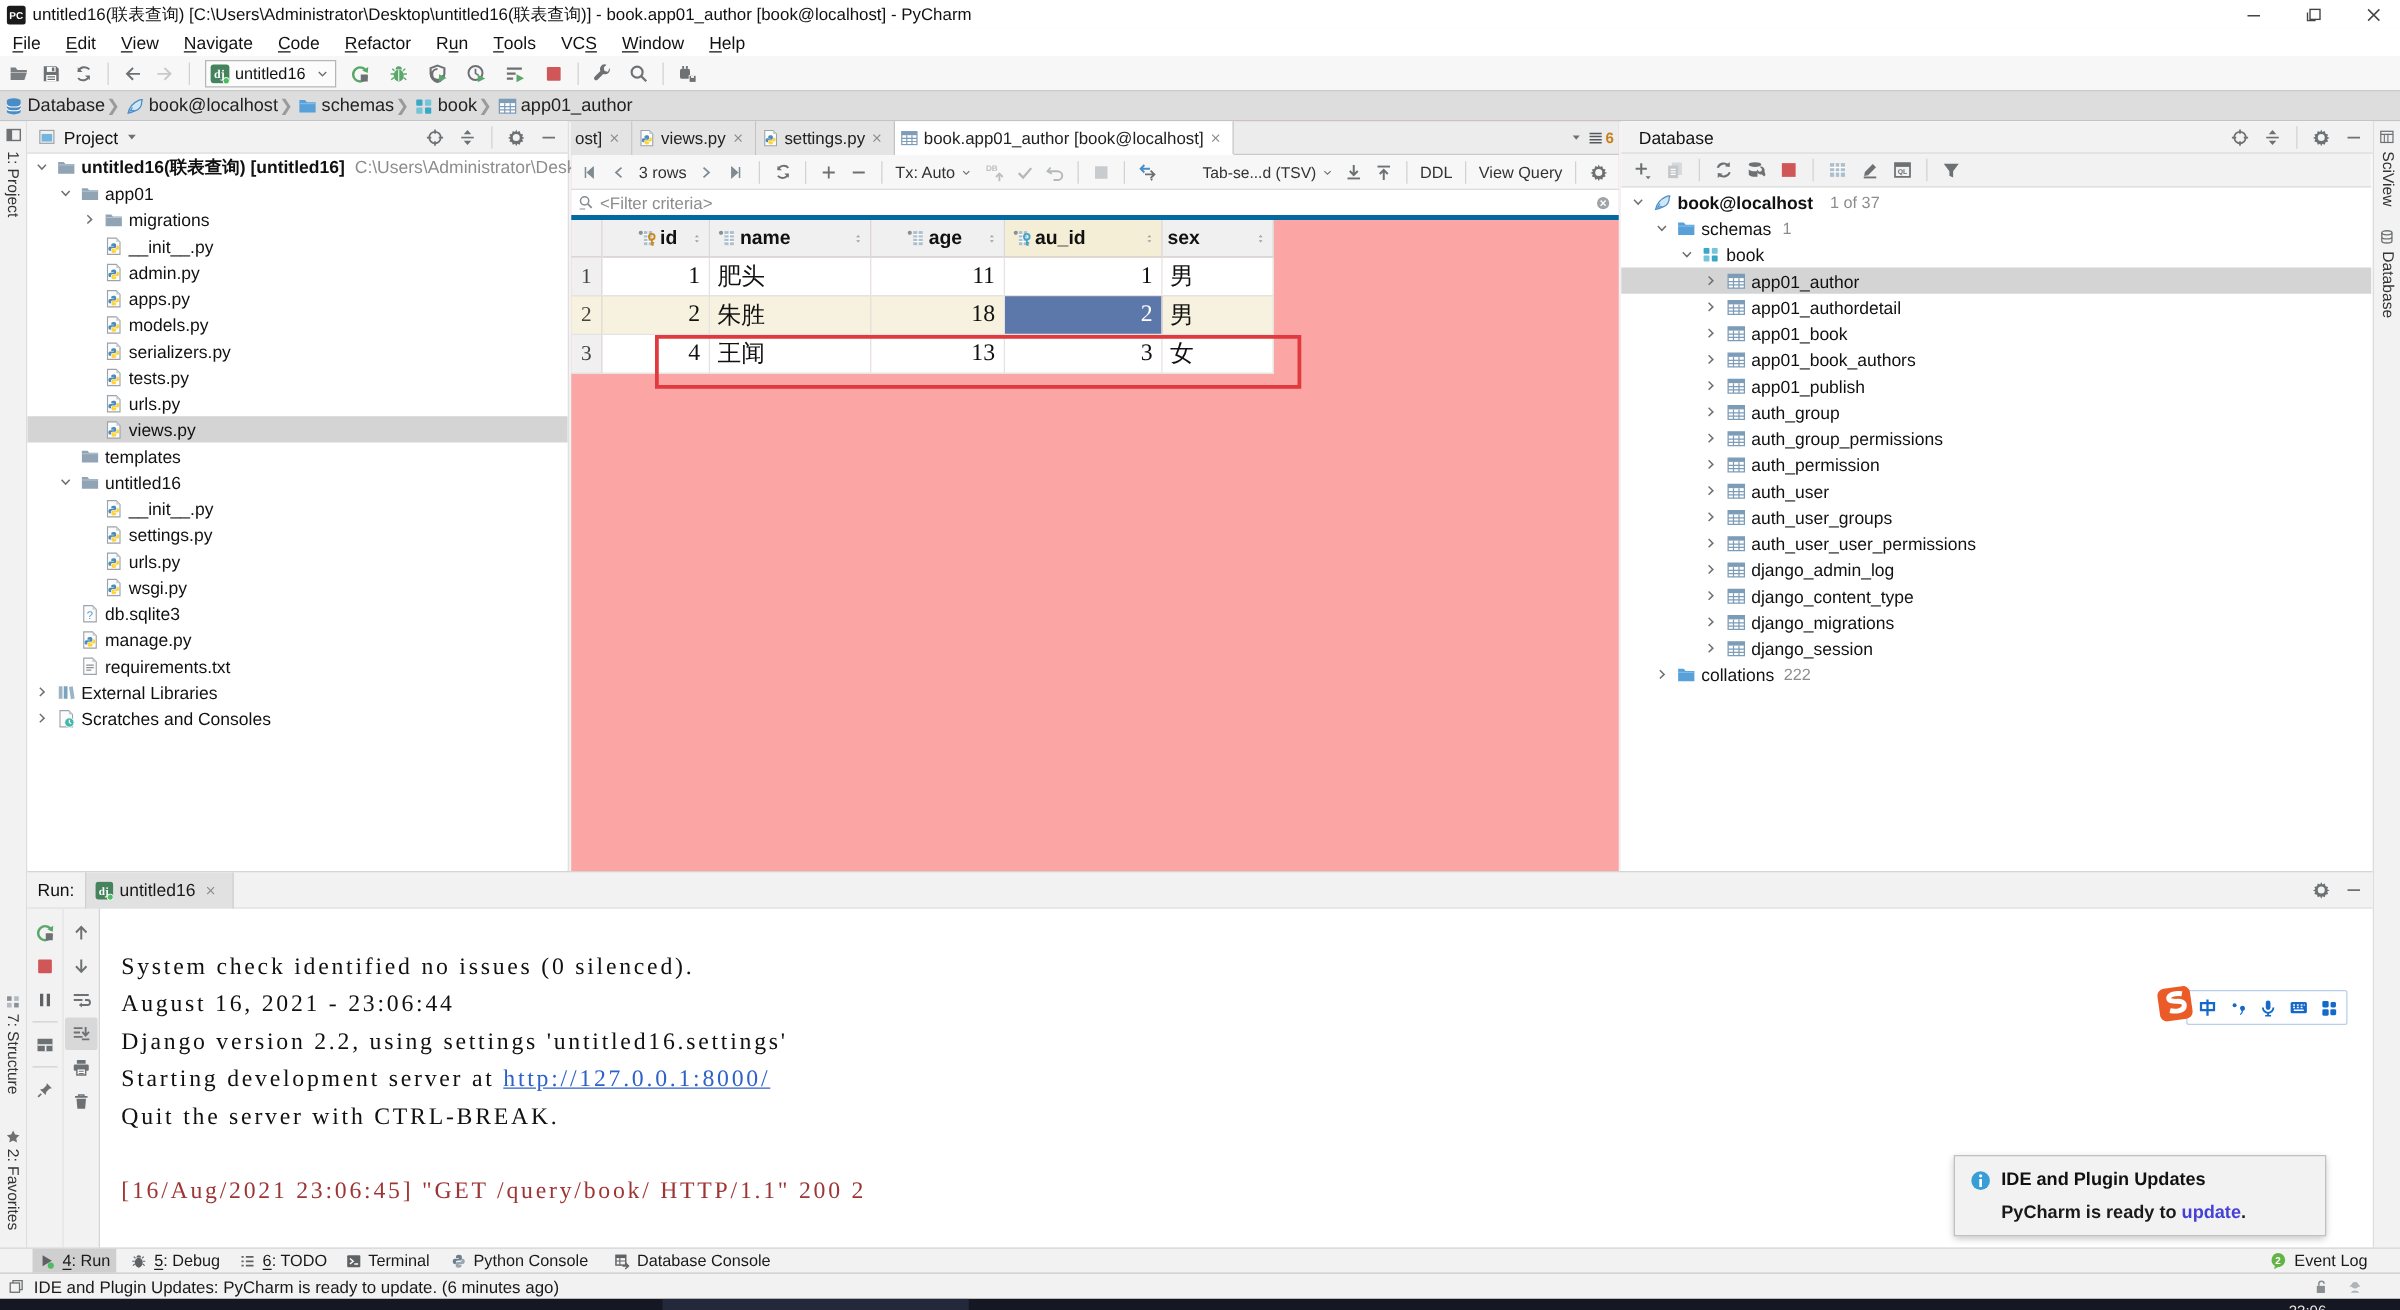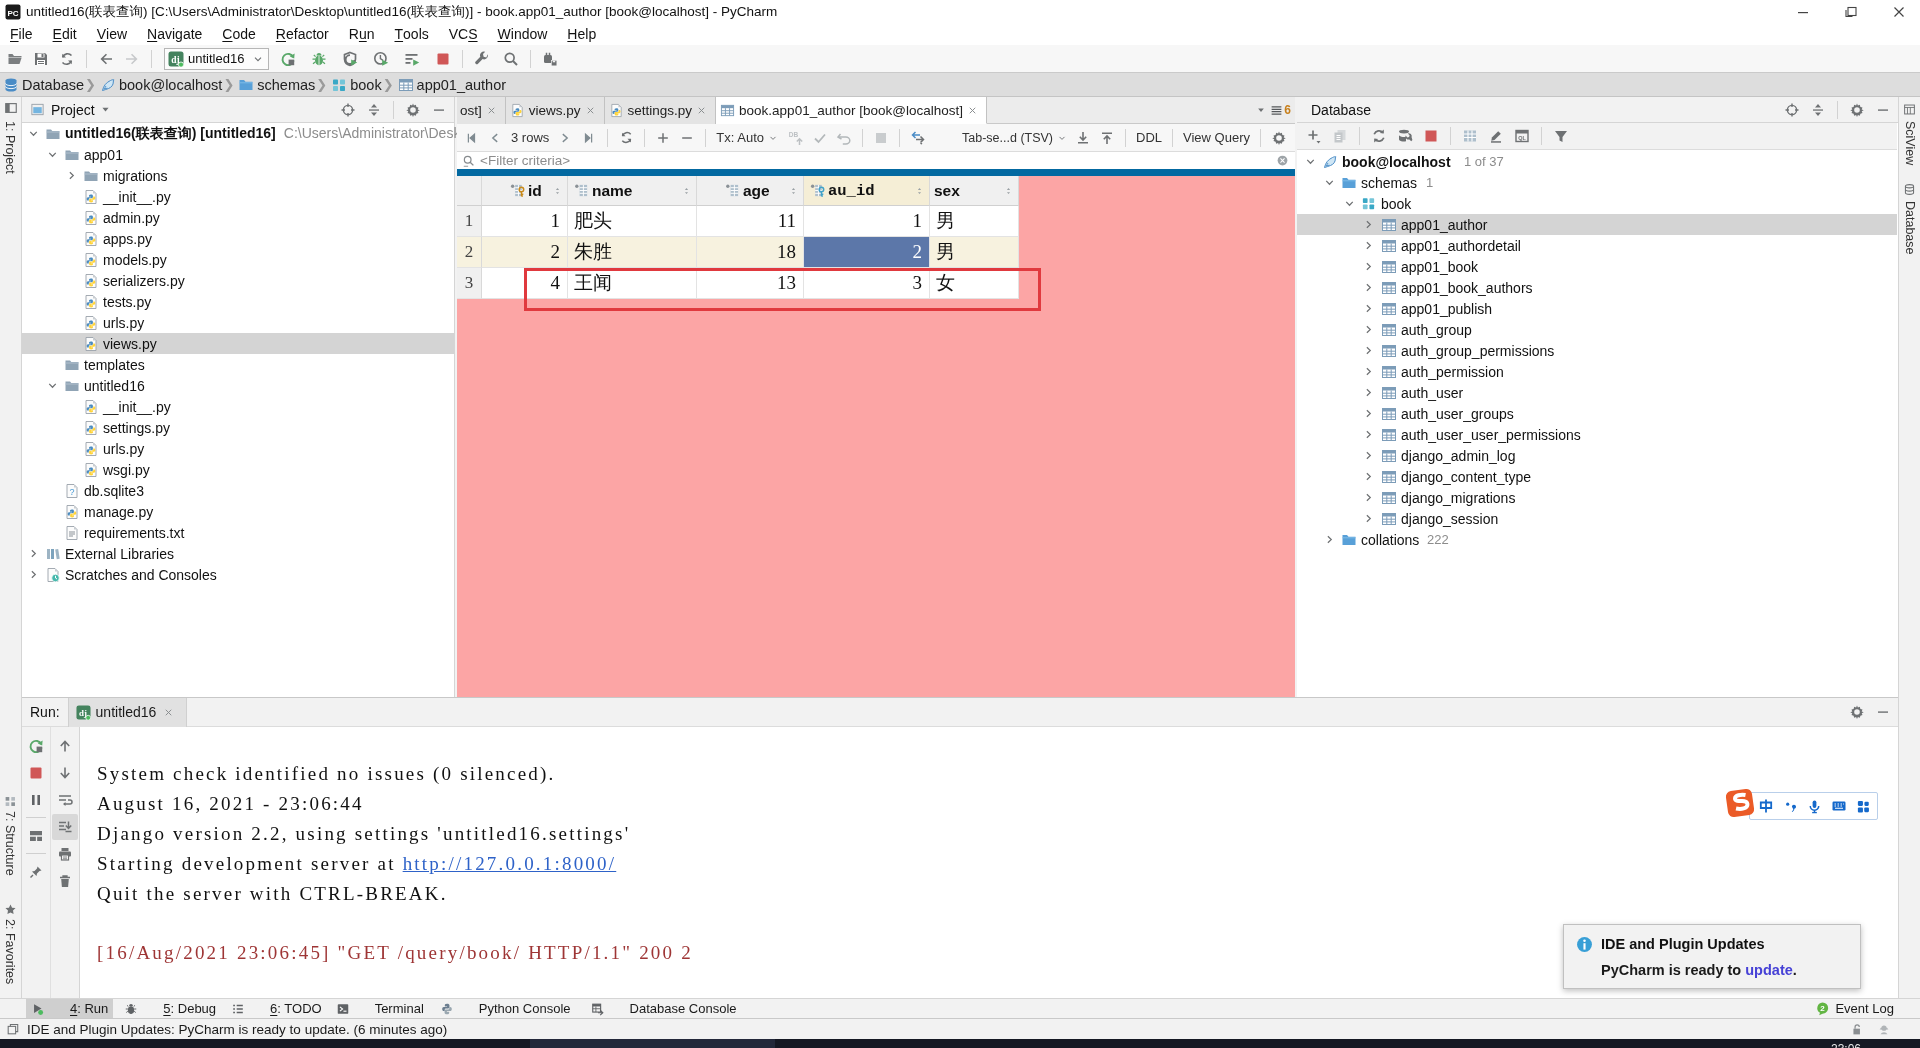--- a/index.html
+++ b/index.html
@@ -51,35 +51,35 @@
 
 #editor{left:457px;top:97px;width:838px;height:600px;background:#fca5a5;}
 #tabbar{position:absolute;left:0;top:0;width:838px;height:27px;background:#ececec;border-bottom:1px solid #c9c9c9;display:flex;}
 .tab{height:27px;display:flex;align-items:center;padding:0 4px;background:#e4e4e4;border-right:1px solid #c2c2c2;font-size:13.5px;color:#222;}
 .tab .ic{margin-right:4px;}
 .tab .x{margin-left:4px;}
 .tab.active{background:#fff;border-bottom:1px solid #fff;}
 #dtoolbar{position:absolute;left:0;top:27px;width:838px;height:28px;background:#f7f7f7;border-bottom:1px solid #dcdcdc;display:flex;align-items:center;font-size:13px;color:#333;}
 #dtoolbar .tbtn{width:24px;height:24px;}
 #dtoolbar .txt{margin:0 4px;white-space:nowrap;}
-#filter-row{position:absolute;left:0;top:55px;width:838px;height:24px;background:#fff;border-bottom:7px solid #0369a1;display:flex;align-items:center;}
+#filter-row{position:absolute;left:0;top:55px;width:838px;height:24px;background:#fff;border-bottom:4px solid #0369a1;display:flex;align-items:center;}
 #filter-row .ph{color:#8c8c8c;font-size:13.5px;margin-left:4px;}
 
 #grid{position:absolute;left:0;top:79px;}
 .g-h{display:flex;height:30px;}
 .g-hc{display:flex;align-items:center;border-right:1px solid #d9d9d9;border-bottom:1px solid #d0d0d0;background:#f0f0f0;font-size:15.5px;font-weight:bold;color:#111;position:relative;}
 .g-hc .ic{margin:0 3px 0 0;}
 .g-hc .sort{position:absolute;right:2px;}
 .g-r{display:flex;height:31px;}
 .g-c{border-right:1px solid #e3e3e3;border-bottom:1px solid #e3e3e3;font-family:"Liberation Serif","DejaVu Serif",serif;font-size:19px;color:#111;display:flex;align-items:center;background:#fff;}
 .g-c.num{justify-content:flex-end;padding-right:7px;}
 .g-c.txt{justify-content:flex-start;padding-left:6px;}
 .g-gut{width:25px;background:#f0f0f0;border-right:1px solid #d9d9d9;border-bottom:1px solid #e3e3e3;display:flex;align-items:center;justify-content:center;font-family:"Liberation Serif","DejaVu Serif",serif;font-size:17px;color:#444;}
 .cream{background:#f7f2df !important;}
-.creamh{background:#f5eed6 !important;font-family:Liberation Mono, monospace;}
+.creamh{background:#f5eed6 !important;}
 .bluecell{background:#5c77a9 !important;color:#fff !important;}
 #annot{position:absolute;border:3.5px solid #e0393e;background:transparent;z-index:5;}
 
 #db-toolbar{position:absolute;left:0;top:26px;width:600px;height:27px;background:#f2f2f2;border-bottom:1px solid #dcdcdc;display:flex;align-items:center;}
 #db-toolbar .tbtn{width:26px;height:24px;}
 
 #console{left:22px;top:697px;width:1876px;height:301px;background:#fff;border-top:1px solid #c8c8c8;}
 #console-header{position:absolute;left:0;top:0;width:1876px;height:29px;background:#f2f2f2;border-bottom:1px solid #dcdcdc;display:flex;align-items:center;font-size:14px;}
 #console-header .rlbl{margin-left:8px;color:#111;}
 .ctab{height:29px;display:flex;align-items:center;background:#e1e1e1;border-left:1px solid #d0d0d0;border-right:1px solid #d0d0d0;padding:0 7px;margin-left:8px;font-size:14px;}
@@ -91,21 +91,21 @@
 #cbar2{left:29px;height:272px;border-right:1px solid #d5d5d5;}
 .cbar .tbtn{width:26px;height:26px;margin-top:1px;}
 .csep{width:20px;height:1px;background:#cfcfcf;margin:4px 0;}
 .cbtn-on{background:#d8d8d8;border-radius:2px;}
 #console-body{position:absolute;left:59px;top:29px;width:1817px;height:272px;background:#fff;overflow:hidden;padding-left:16px;}
 .cline{position:absolute;left:16px;white-space:pre;font-family:"Liberation Serif","DejaVu Serif",serif;font-size:19px;letter-spacing:2.2px;color:#111;line-height:30px;height:30px;}
 .cline a{color:#2e62c8;text-decoration:underline;}
 .cline.red{color:#9e3535;}
 
 #bottombar{left:0;top:998px;width:1920px;height:20px;background:#f2f2f2;border-top:1px solid #d5d5d5;display:flex;align-items:center;font-size:13px;color:#1a1a1a;}
-.bitem{display:flex;align-items:center;height:20px;padding:0 7px;gap:20px;}
+.bitem{display:flex;align-items:center;height:20px;padding:0 7px;}
 .bitem .ic{margin-right:5px;}
 .bitem.active{background:#cfcfcf;}
 #eventlog{margin-left:auto;display:flex;align-items:center;margin-right:26px;}
 #eventlog .ic{margin-right:5px;}
 
 #statusbar{left:0;top:1018px;width:1920px;height:21px;background:#f2f2f2;border-top:1px solid #c9c9c9;display:flex;align-items:center;font-size:13.5px;color:#1a1a1a;}
 #statusbar .ic{margin:0 7px 0 6px;} .sb-right .ic:first-child{margin-right:22px;}
 .sb-right{margin-left:auto;display:flex;align-items:center;margin-right:22px;}
 .sb-right .ic{margin:0 8px;}
 

